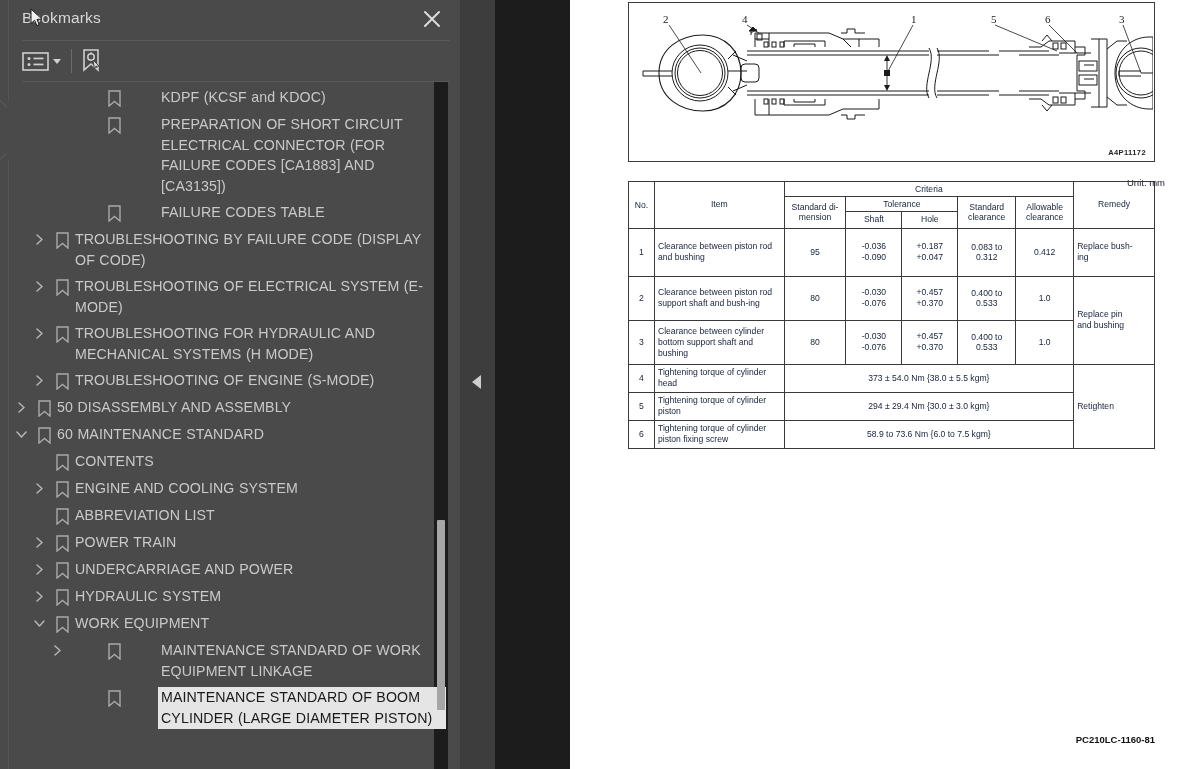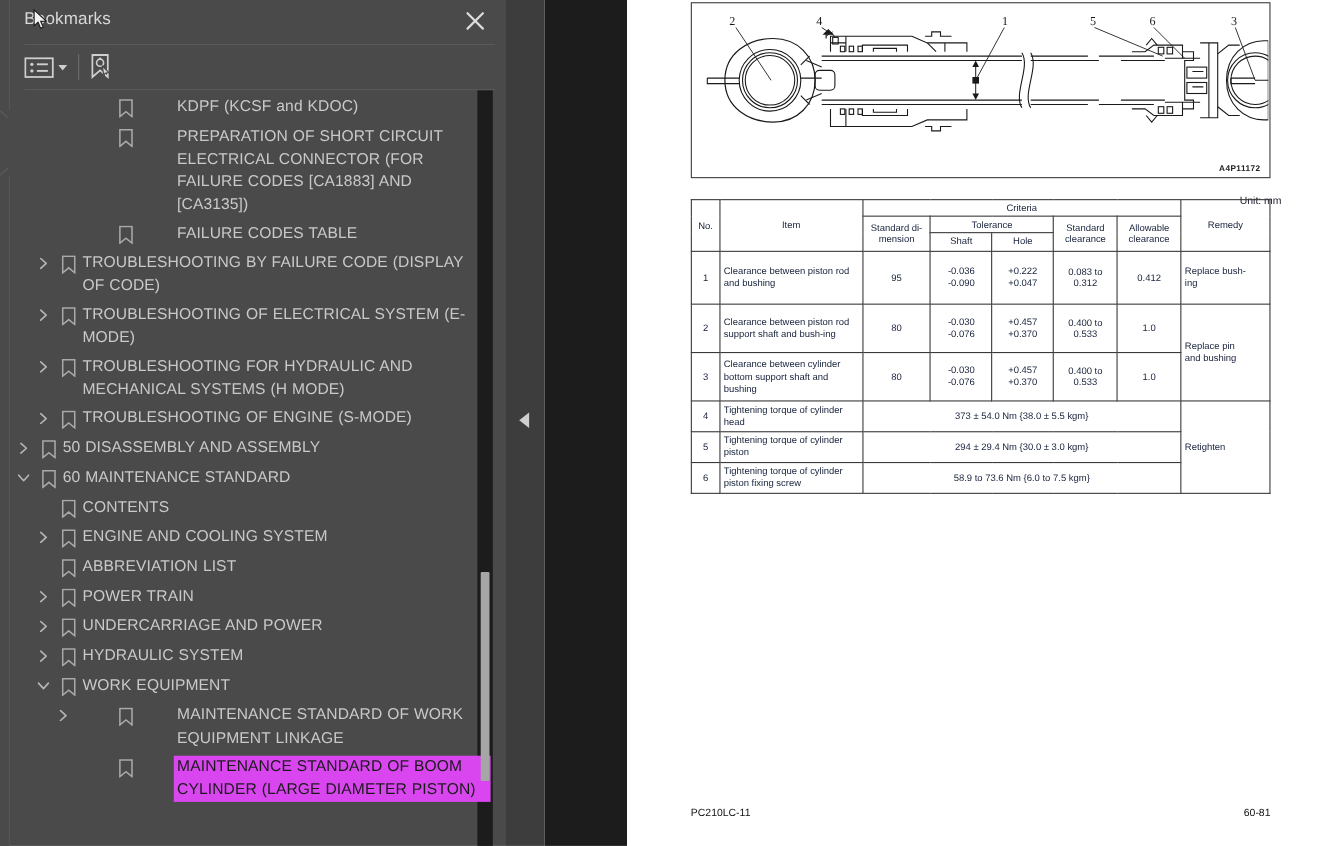--- a/index.html
+++ b/index.html
@@ -90,21 +90,21 @@
   .bmk {
     flex: 0 0 24px; width: 24px; height: 21px; position: relative;
   }
   .bmk svg { position: absolute; left: 5px; top: 3px; }
   .lbl {
     flex: 1 1 auto; font-size: 14.2px; line-height: 20.5px;
     color: #c9c9c9; letter-spacing: .1px; padding-right: 4px;
     word-spacing: .4px;
   }
   .node.selected .lbl {
-    background: #d946ef; color: #1a1a1a; display: inline-block;
+    background: #e5e5e5; color: #1a1a1a; display: inline-block;
     flex: 0 1 auto; padding: 0 3px 1px 3px; margin-left: -3px;
   }
   
   .lv0 { padding-left: 2px; }
   .lv1 { padding-left: 20px; }
   .lv2 { padding-left: 38px; gap: 34px; }
   .noarrow .twisty { visibility: hidden; }
 
   
   #collapse-handle {
@@ -162,22 +162,22 @@
   .c-std  { width: 62px;  text-align: center; line-height: 10.5px; }
   .c-shaft, .c-hole { width: 56px; text-align: center; line-height: 11.5px; }
   .c-sc   { width: 58px;  text-align: center; line-height: 10.5px; }
   .c-ac   { width: 58px;  text-align: center; }
   .c-rem  { width: 81px;  text-align: left; line-height: 11px; vertical-align: middle; }
   .torque-cell { text-align: center; }
 
   
   #doc-footer {
     position: absolute; left: 58px; bottom: 24px; width: 527px;
-    display: flex; justify-content: space-between;
-    font-size: 9.5px; font-weight: normal; color: #111;
+    display: flex; justify-content: flex-end;
+    font-size: 9.5px; font-weight: bold; color: #111;
   }
 
   
   #cursor {
     position: absolute; left: 30px; top: 8px; width: 14px; height: 20px;
     pointer-events: none;
   }
 </style>
 </head>
 <body>
@@ -569,21 +569,21 @@
       <tbody>
         <tr style="height:48px">
           <td class="c-no">1</td>
           <td class="c-item">Clearance between piston rod and bushing</td>
           <td class="c-std">95</td>
           <td class="c-shaft">
             <span>-0.036</span><br>
             <span>-0.090</span>
           </td>
           <td class="c-hole">
-            <span>+0.222</span><br>
+            <span>+0.187</span><br>
             <span>+0.047</span>
           </td>
           <td class="c-sc">0.083 to<br>0.312</td>
           <td class="c-ac">0.412</td>
           <td class="c-rem">Replace bush-<br>ing</td>
         </tr>
         <tr style="height:44px">
           <td class="c-no">2</td>
           <td class="c-item">Clearance between piston rod support shaft and bush-ing</td>
           <td class="c-std">80</td>

